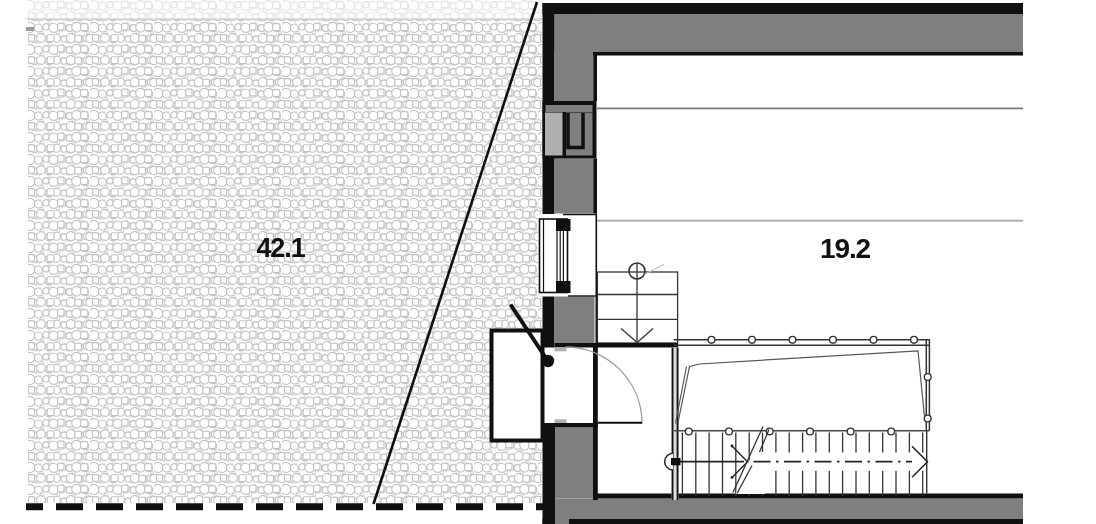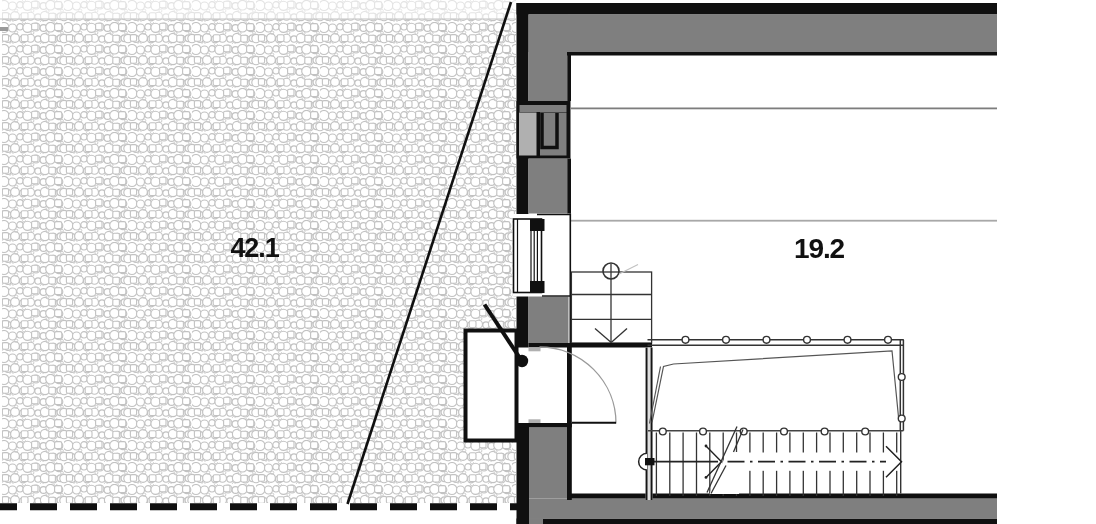--- a/index.html
+++ b/index.html
@@ -1,17 +1,17 @@
 <!DOCTYPE html>
 <html><head>
 <meta charset="utf-8">
 <style>
   html,body{margin:0;padding:0;background:#fff;}
   #plan{position:relative;width:997px;height:524px;overflow:hidden;
-        font-family:"Liberation Sans",sans-serif;}
+        font-family:"Liberation Sans",sans-serif;padding-left:26px;}
   svg{display:block;}
 </style>
 </head>
 <body>
 
 <div id="plan">
 <svg width="1096" height="524" viewBox="0 0 1096 524" xmlns="http://www.w3.org/2000/svg">
 <defs>
   <pattern id="peb" width="64" height="22" patternUnits="userSpaceOnUse">
     <rect width="64" height="22" fill="#ffffff"></rect>

